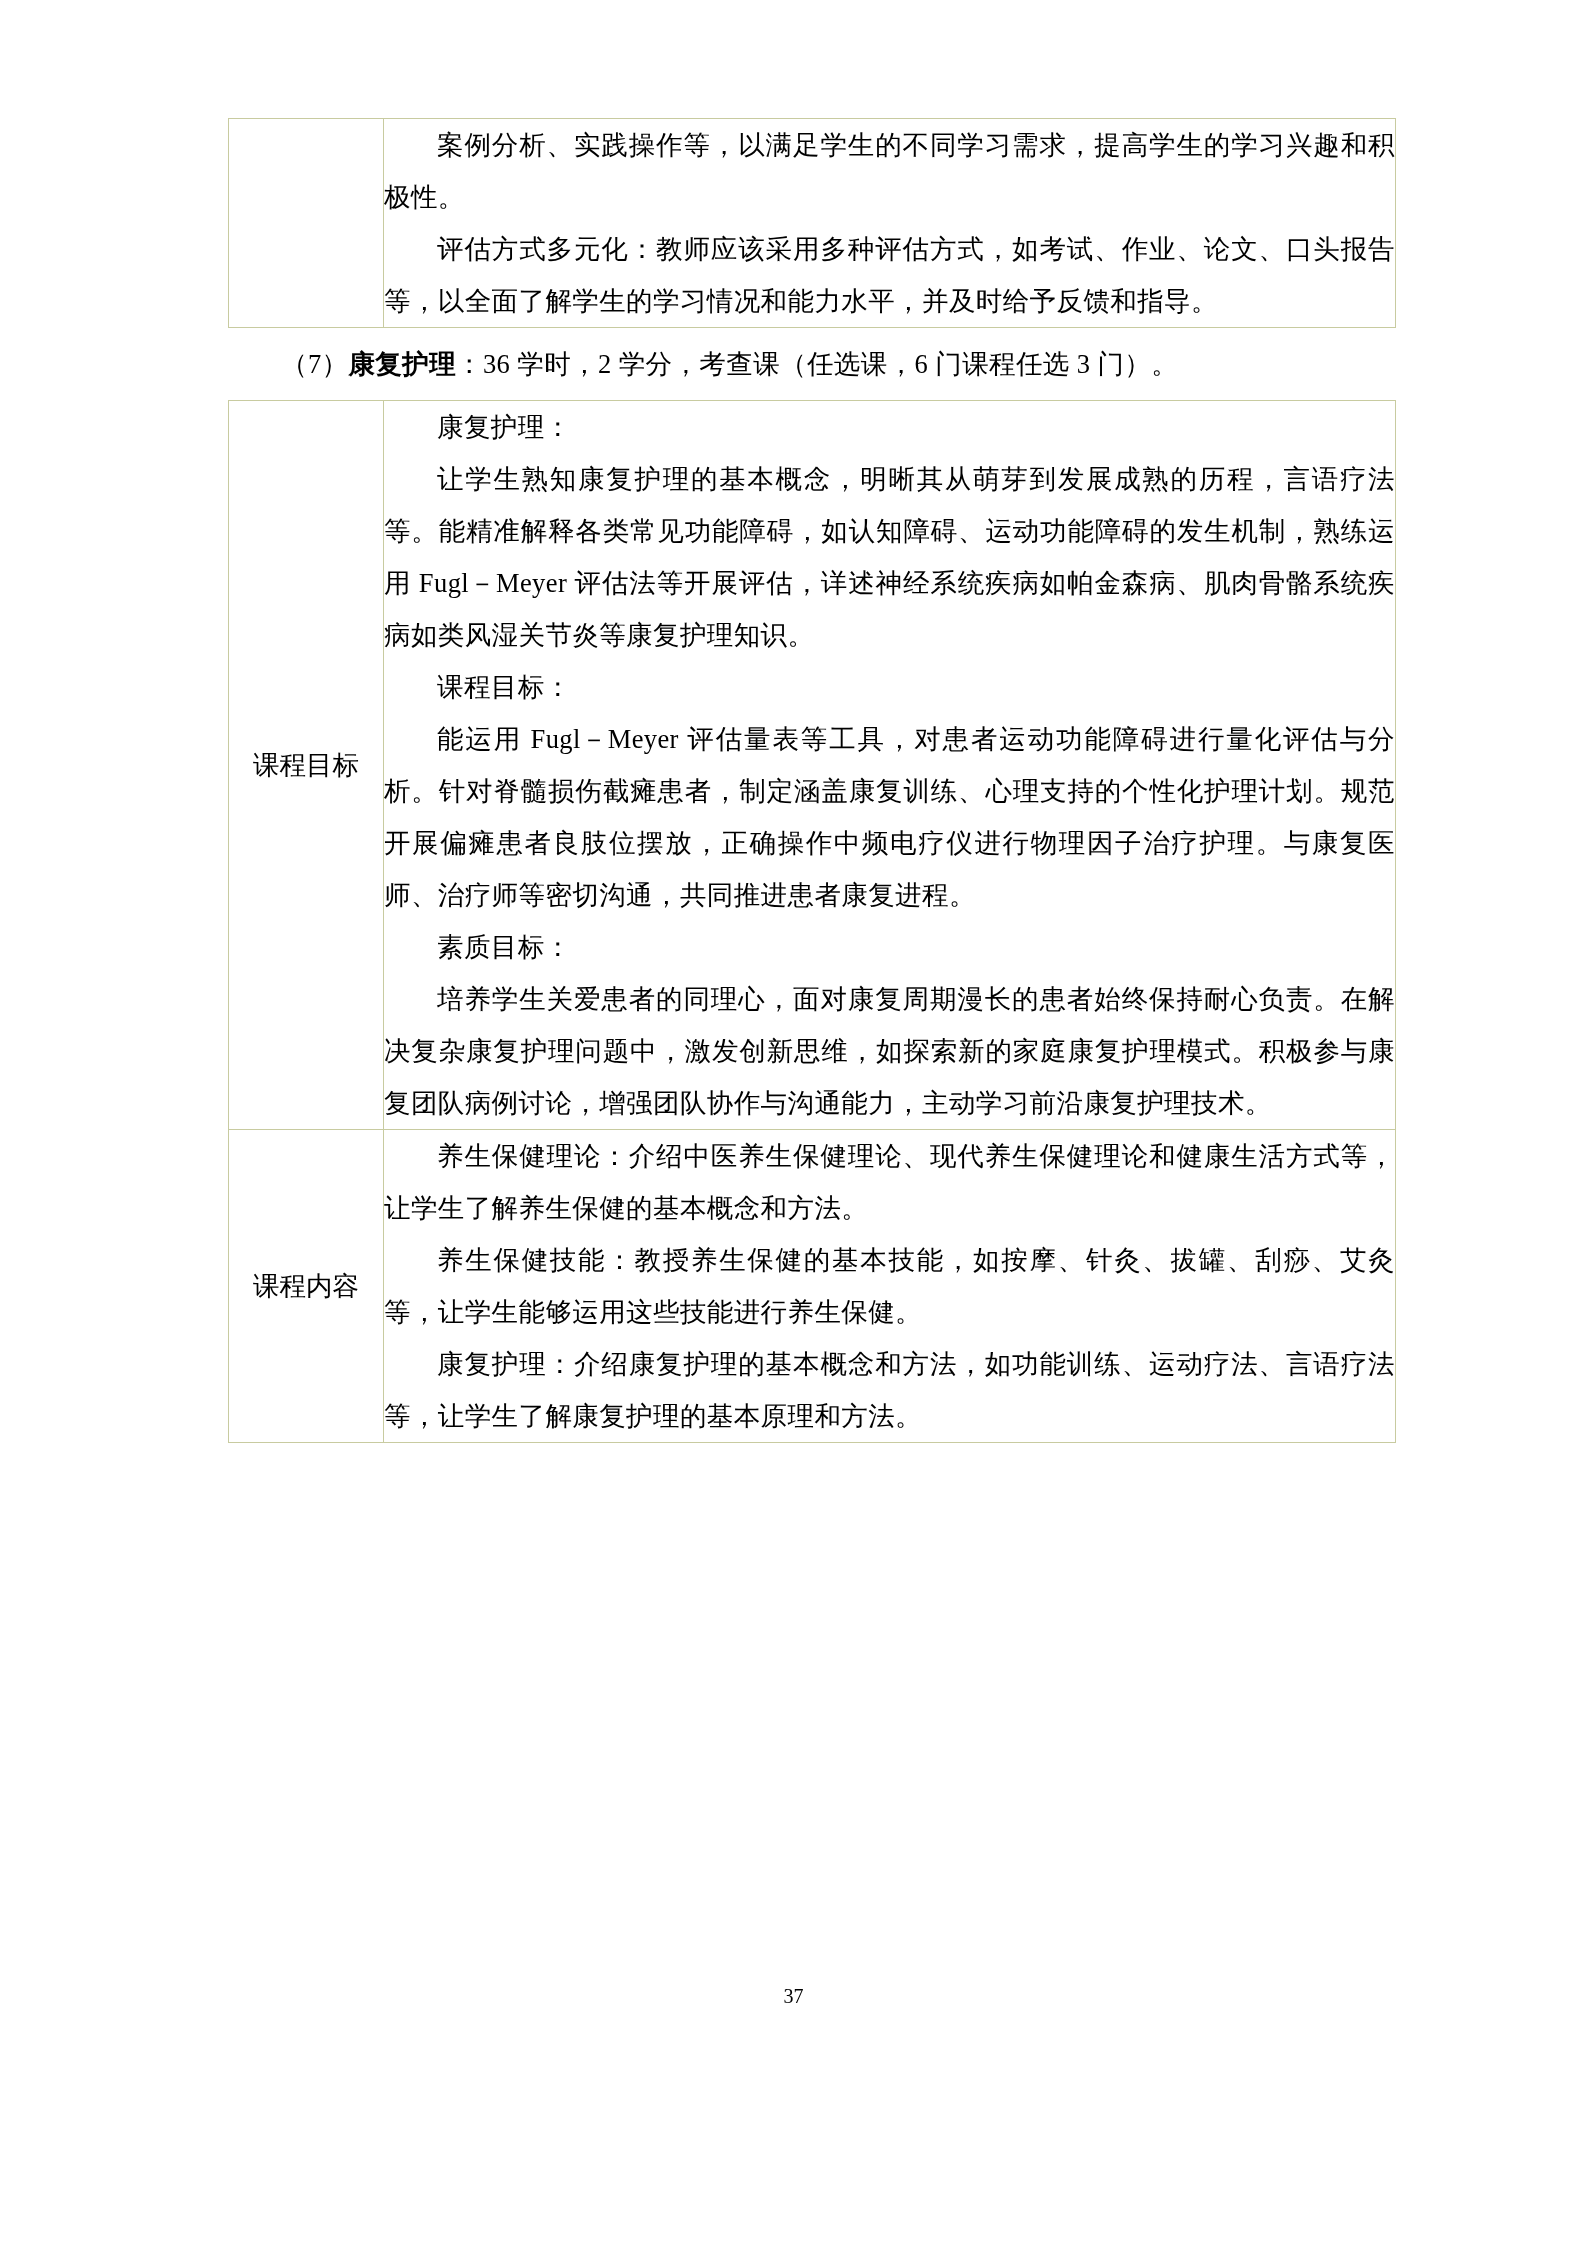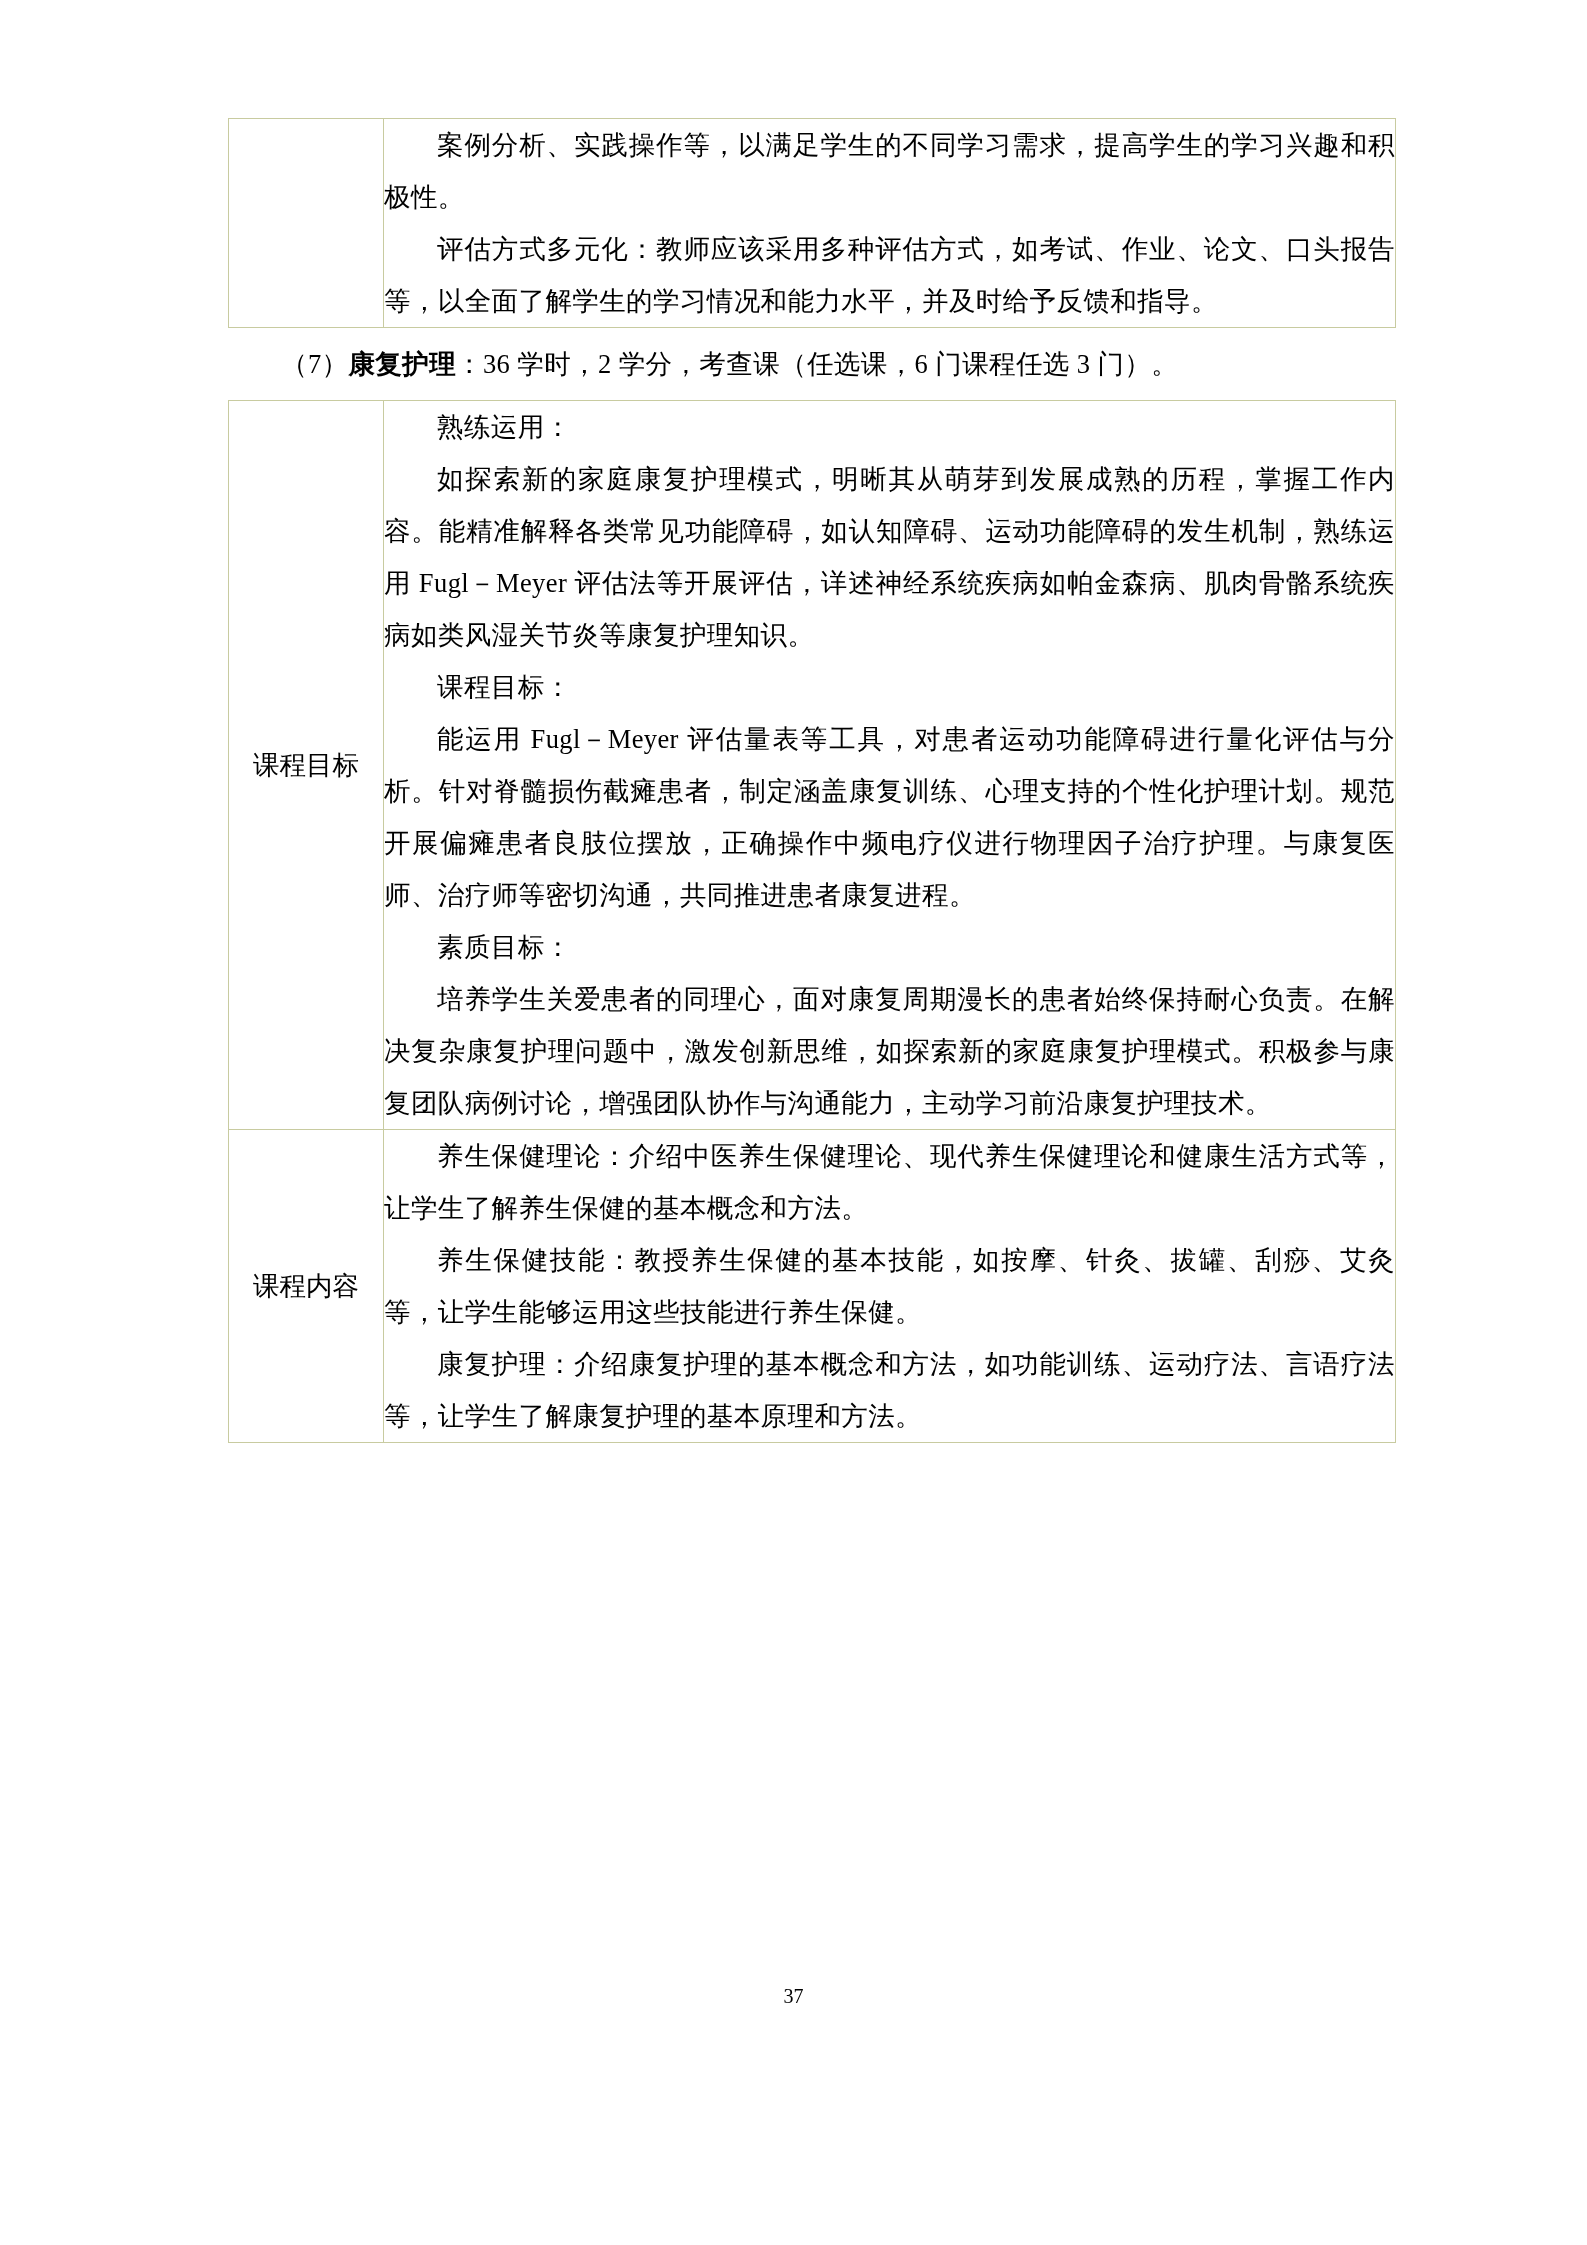--- a/index.html
+++ b/index.html
@@ -93,22 +93,22 @@
   </tbody>
     </table>
 
   <p class="between-line"><span>（7）</span><span class="bold">康复护理</span><span>：36 学时，2 学分，考查课（任选课，6 门课程任选 3 门）。</span></p>
 
   <table class="doc-table">
     <tbody>
         <tr>
       <td class="cell-label">课程目标</td>
       <td class="cell-body">
-        <p class="para">熟练运用：</p>
-        <p class="para">如探索新的家庭康复护理模式，明晰其从萌芽到发展成熟的历程，掌握工作内容。能精准解释各类常见功能障碍，如认知障碍、运动功能障碍的发生机制，熟练运用 Fugl－Meyer 评估法等开展评估，详述神经系统疾病如帕金森病、肌肉骨骼系统疾病如类风湿关节炎等康复护理知识。</p>
+        <p class="para">康复护理：</p>
+        <p class="para">让学生熟知康复护理的基本概念，明晰其从萌芽到发展成熟的历程，言语疗法等。能精准解释各类常见功能障碍，如认知障碍、运动功能障碍的发生机制，熟练运用 Fugl－Meyer 评估法等开展评估，详述神经系统疾病如帕金森病、肌肉骨骼系统疾病如类风湿关节炎等康复护理知识。</p>
         <p class="para">课程目标：</p>
         <p class="para">能运用 Fugl－Meyer 评估量表等工具，对患者运动功能障碍进行量化评估与分析。针对脊髓损伤截瘫患者，制定涵盖康复训练、心理支持的个性化护理计划。规范开展偏瘫患者良肢位摆放，正确操作中频电疗仪进行物理因子治疗护理。与康复医师、治疗师等密切沟通，共同推进患者康复进程。</p>
         <p class="para">素质目标：</p>
         <p class="para">培养学生关爱患者的同理心，面对康复周期漫长的患者始终保持耐心负责。在解决复杂康复护理问题中，激发创新思维，如探索新的家庭康复护理模式。积极参与康复团队病例讨论，增强团队协作与沟通能力，主动学习前沿康复护理技术。</p>
       </td>
     </tr>
     <tr>
       <td class="cell-label">课程内容</td>
       <td class="cell-body">
         <p class="para">养生保健理论：介绍中医养生保健理论、现代养生保健理论和健康生活方式等，让学生了解养生保健的基本概念和方法。</p>

